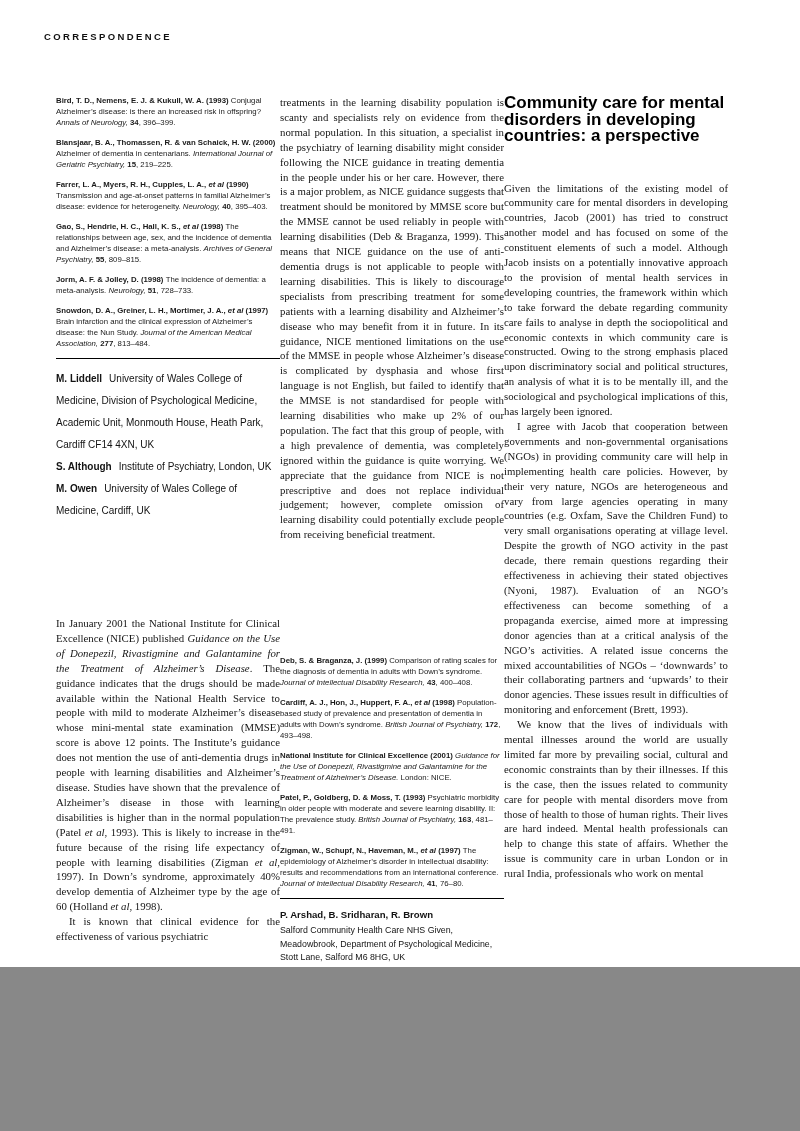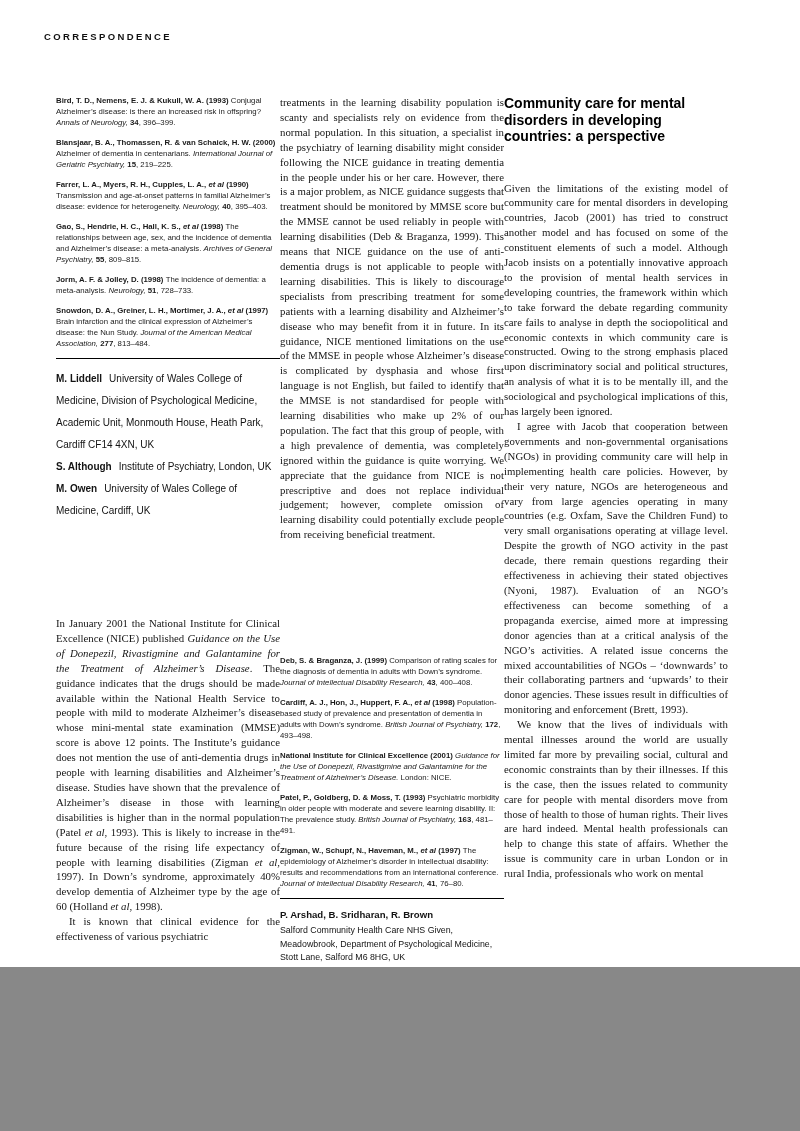--- a/index.html
+++ b/index.html
@@ -9,21 +9,21 @@
   .col{width:224px;flex:0 0 224px;}
   .col1-top{height:521px;overflow:hidden;}
   .refs{font-family:"Liberation Sans",sans-serif;font-size:7.8px;line-height:11px;color:#1a1a1a;}
   .ref{margin:0 0 9px 0;}
   .b{font-weight:bold;}
   .i{font-style:italic;}
   .rule{border:none;border-top:1.2px solid #000;margin:8px 0 9px 0;}
   .affil{font-family:"Liberation Sans",sans-serif;font-size:10px;line-height:22px;}
   .affil-line{margin:0;}
   .affil-line .b{margin-right:7px;}
-  .letter-heading{font-family:"Liberation Sans",sans-serif;font-weight:bold;font-size:14px;line-height:16.5px;margin:0 0 14px 0;color:#000;}
+  .letter-heading{font-family:"Liberation Sans",sans-serif;font-weight:bold;font-size:17px;line-height:16.5px;margin:0 0 14px 0;color:#000;}
   .heading-gap{margin-top:0;}
   .body{font-family:"Liberation Serif",serif;font-size:10.8px;line-height:14.9px;text-align:justify;margin:0;color:#151515;}
   .indent{text-indent:13px;}
   .col2-body{min-height:548px;}
   .refs-mid{margin-top:12px;}
   .authors-names{font-family:"Liberation Sans",sans-serif;font-weight:bold;font-size:9.6px;line-height:14px;margin:0 0 2px 0;}
   .authors-affil{font-family:"Liberation Sans",sans-serif;font-size:8.8px;line-height:13.5px;margin:0;}
   .heading-c3{margin-bottom:36px;}
   .footer{position:absolute;left:44px;right:28px;top:1086px;}
   .footer-rule{border:none;border-top:1.2px solid #000;margin:0;}

